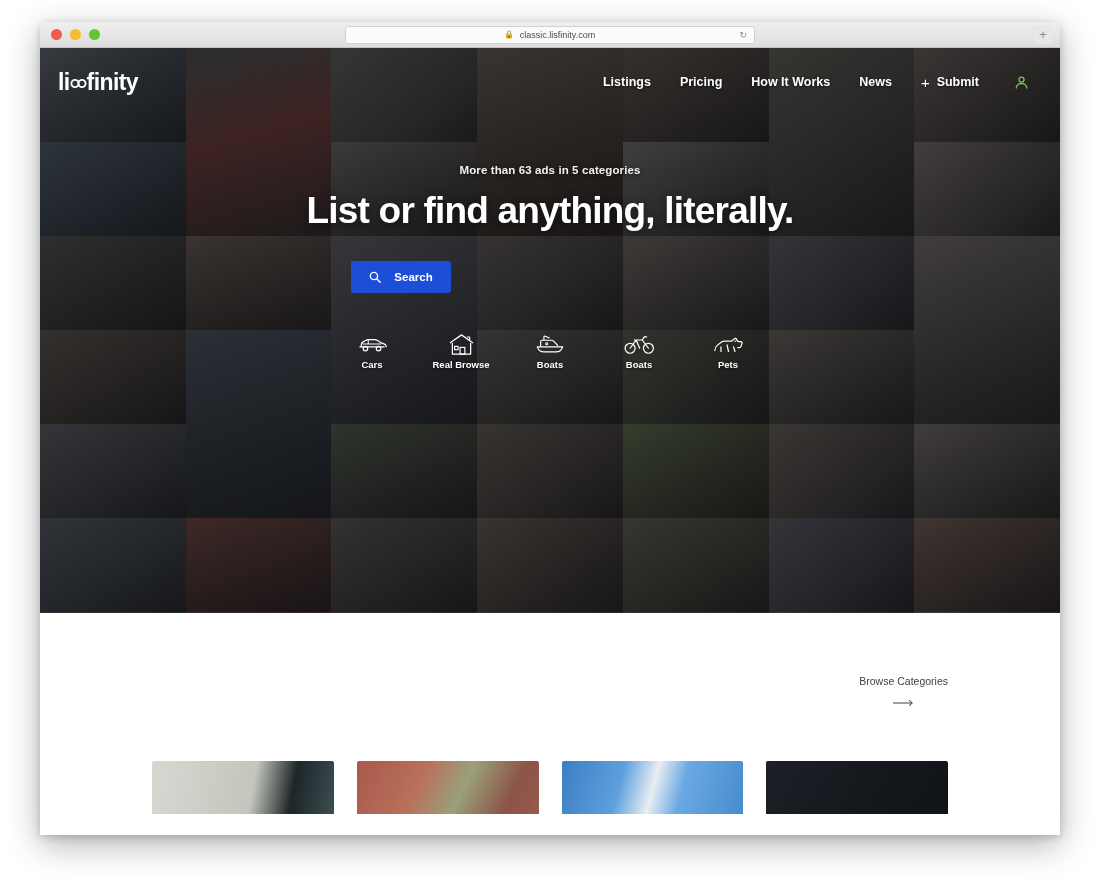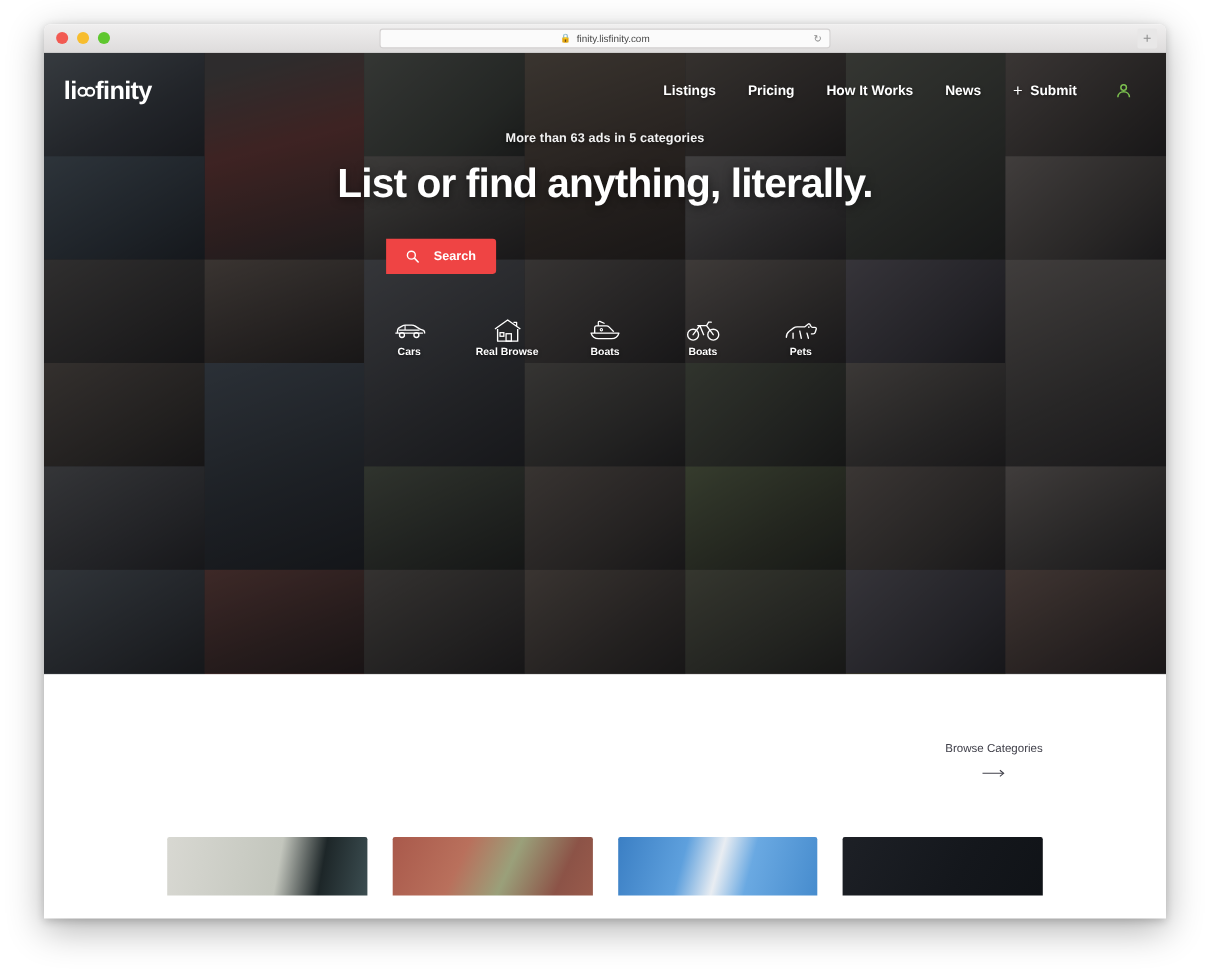--- a/index.html
+++ b/index.html
@@ -179,21 +179,21 @@
     display: flex;
     align-items: center;
     justify-content: center;
     margin-left: 2px;
   }
 
   
   .hero-content {
     position: relative;
     z-index: 5;
-    padding-top: 72px;
+    padding-top: 116px;
     text-align: center;
   }
   .hero-kicker {
     font-size: 11.5px;
     font-weight: 700;
     color: #f2f2f2;
     letter-spacing: 0.1px;
     text-shadow: 0 1px 4px rgba(0,0,0,0.6);
   }
   .hero-title {
@@ -242,21 +242,21 @@
     border: 1px solid #b9b9b9;
     border-radius: 2px;
     display: flex;
     align-items: center;
     justify-content: center;
     flex: none;
   }
   .kbd-icon svg { display:block; }
   .search-btn {
     width: 100px;
-    background: #ef4444;
+    background: #1d4ed8;
     border-radius: 0 3px 3px 0;
     display: flex;
     align-items: center;
     justify-content: center;
     gap: 13px;
     color: #fff;
     font-size: 11.5px;
     font-weight: 700;
     cursor: pointer;
   }
@@ -345,21 +345,21 @@
 
   <div class="chrome-bar">
     <div class="traffic">
       <span class="dot red"></span>
       <span class="dot yellow"></span>
       <span class="dot green"></span>
     </div>
 
     <div class="url-bar">
       <span class="lock">🔒</span>
-      <span>finity.lisfinity.com</span>
+      <span>classic.lisfinity.com</span>
       <span class="url-reload">↻</span>
     </div>
 
     <div class="new-tab">+</div>
   </div>
 
   <div class="viewport">
 
     <div class="hero">
 

